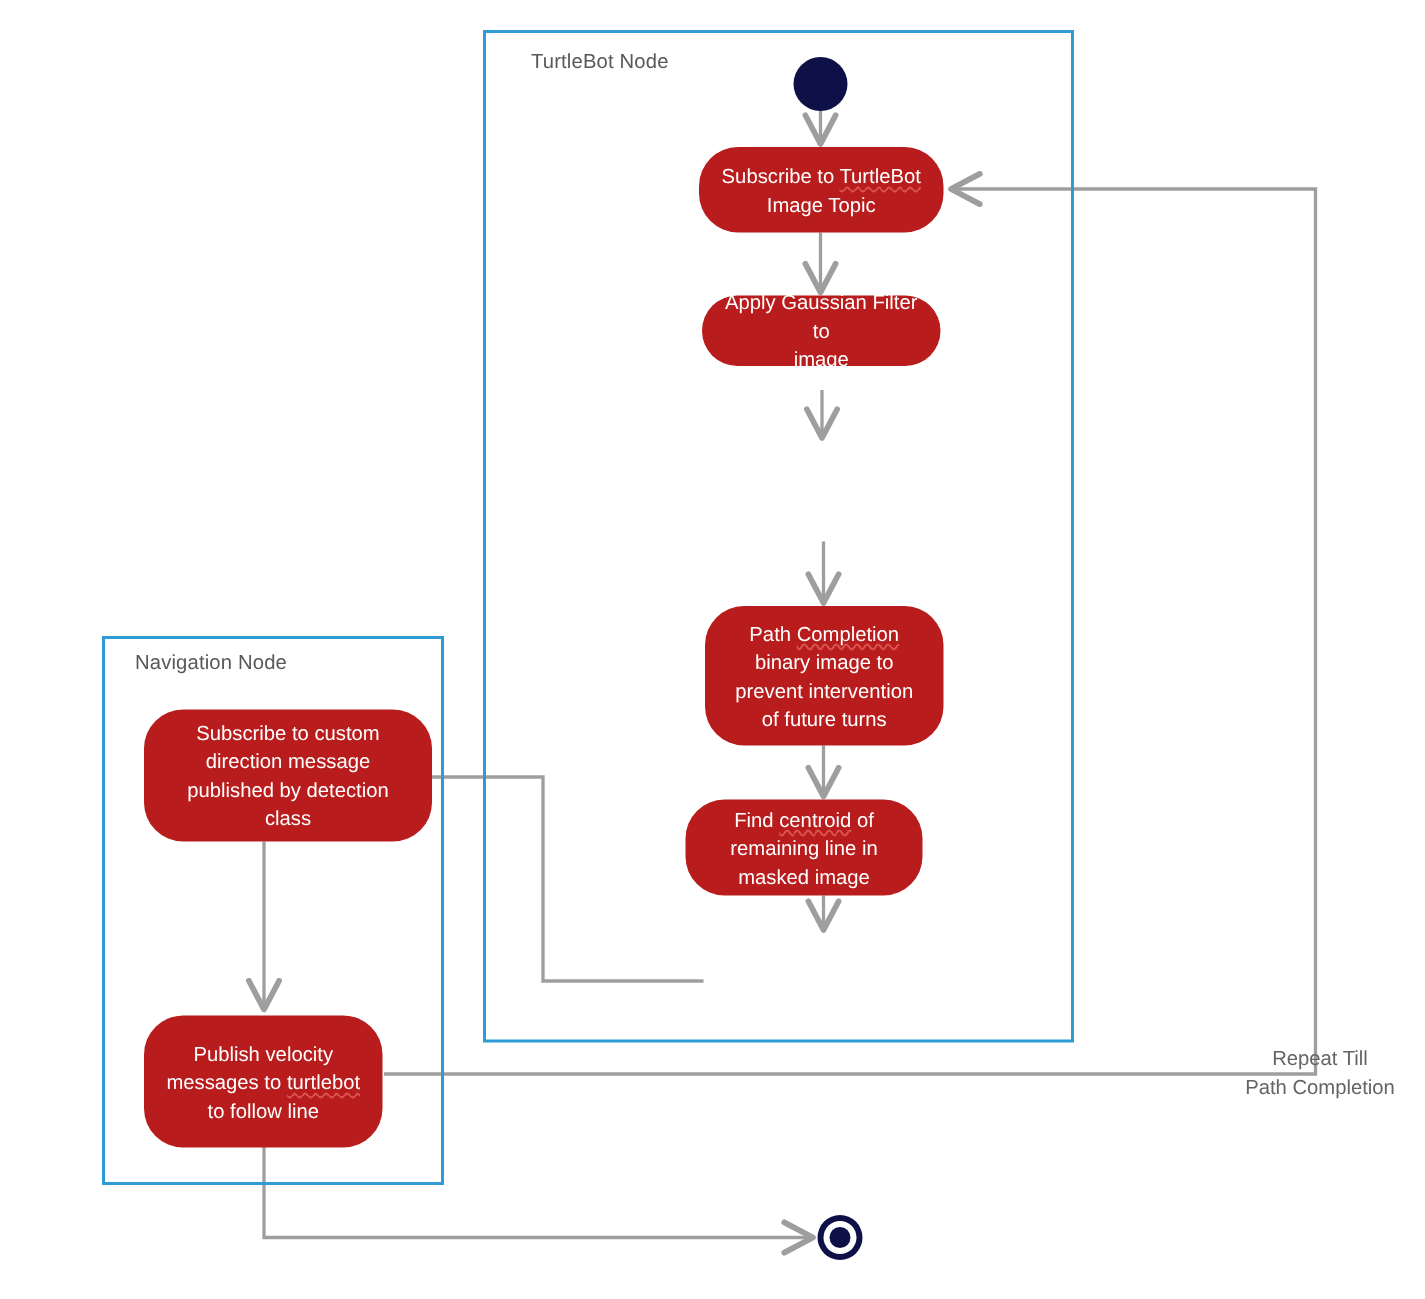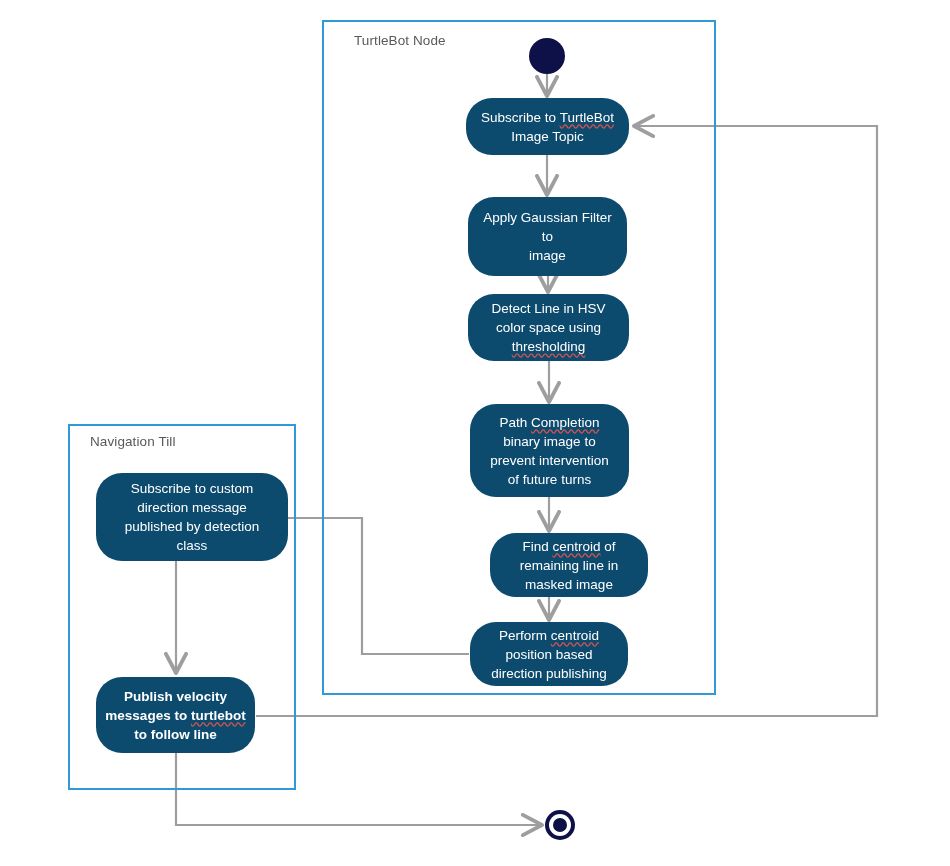--- a/index.html
+++ b/index.html
@@ -41,21 +41,21 @@
     color: #595959;
     font-size: 13.5px;
     font-family: "Liberation Sans", sans-serif;
     letter-spacing: 0.1px;
     white-space: nowrap;
   }
   
   .activity {
     position: absolute;
     box-sizing: border-box;
-    background: #0c4a6e;
+    background: #b91c1c;
     border-radius: 26px;
     color: #ffffff;
     display: flex;
     align-items: center;
     justify-content: center;
     text-align: center;
     font-size: 13.5px;
     line-height: 19px;
     font-family: "Liberation Sans", sans-serif;
     padding: 16px 8px;
@@ -139,73 +139,65 @@
       <path d="M 256 716 L 877 716 L 877 126 L 634 126" marker-end="url(#openArrow)"></path>
 
       <path d="M 176 753 L 176 825 L 542 825" marker-end="url(#openArrow)"></path>
     </g>
   </svg>
 
   <div class="partition" style="left:322px; top:20px; width:394px; height:675px;"></div>
   <div class="partition-label" style="left:354px; top:33px;">TurtleBot Node</div>
 
   <div class="partition" style="left:68px; top:424px; width:228px; height:366px;"></div>
-  <div class="partition-label" style="left:90px; top:434px;">Navigation Till</div>
+  <div class="partition-label" style="left:90px; top:434px;">Navigation Node</div>
 
   <div class="initial-node" style="left:529px; top:38px; width:36px; height:36px;"></div>
 
   <div class="activity" style="left:466px; top:98px; width:163px; height:57px;">
     <span class="txt"><span>Subscribe to </span><span class="sp">TurtleBot</span><span>
 Image Topic</span></span>
   </div>
 
-  <div class="activity" style="left:468px; top:197px; width:159px; height:79px;justify-content:center;">
+  <div class="activity" style="left:468px; top:197px; width:159px; height:47px;justify-content:center;">
     <span class="txt">Apply Gaussian Filter
 to
 image</span>
   </div>
 
-  <div class="activity" style="left:468px; top:294px; width:161px; height:67px;">
-    <span class="txt"><span>Detect Line in HSV
-color space using
-</span><span class="sp">thresholding</span></span>
-  </div>
 
   <div class="activity" style="left:470px; top:404px; width:159px; height:93px;">
     <span class="txt"><span>Path </span><span class="sp">Completion</span><span>
 binary image to
 prevent intervention
 of future turns</span></span>
   </div>
 
-  <div class="activity" style="left:490px; top:533px; width:158px; height:64px;">
+  <div class="activity" style="left:457px; top:533px; width:158px; height:64px;">
     <span class="txt"><span>Find </span><span class="sp">centroid</span><span> of
 remaining line in
 masked image</span></span>
   </div>
 
-  <div class="activity" style="left:470px; top:622px; width:158px; height:64px;">
-    <span class="txt"><span>Perform </span><span class="sp">centroid</span><span>
-position based
-direction publishing</span></span>
-  </div>
 
   <div class="activity" style="left:96px; top:473px; width:192px; height:88px;">
     <span class="txt">Subscribe to custom
 direction message
 published by detection
 class</span>
   </div>
 
-  <div class="activity" style="left:96px; top:677px; width:159px; height:76px;font-weight:bold;">
+  <div class="activity" style="left:96px; top:677px; width:159px; height:88px;">
     <span class="txt"><span>Publish velocity
 messages to </span><span class="sp">turtlebot</span><span>
 to follow line</span></span>
   </div>
 
   <div class="final-node" style="left:545px; top:810px; width:30px; height:30px;">
     <div class="ring-gap" style="width:22px; height:22px;">
       <div class="core" style="width:14px; height:14px;"></div>
     </div>
   </div>
 
+  <div class="edge-label" style="left:820px; top:696px; width:120px;">Repeat Till
+Path Completion</div>
 
 </div>
 
 </body></html>

